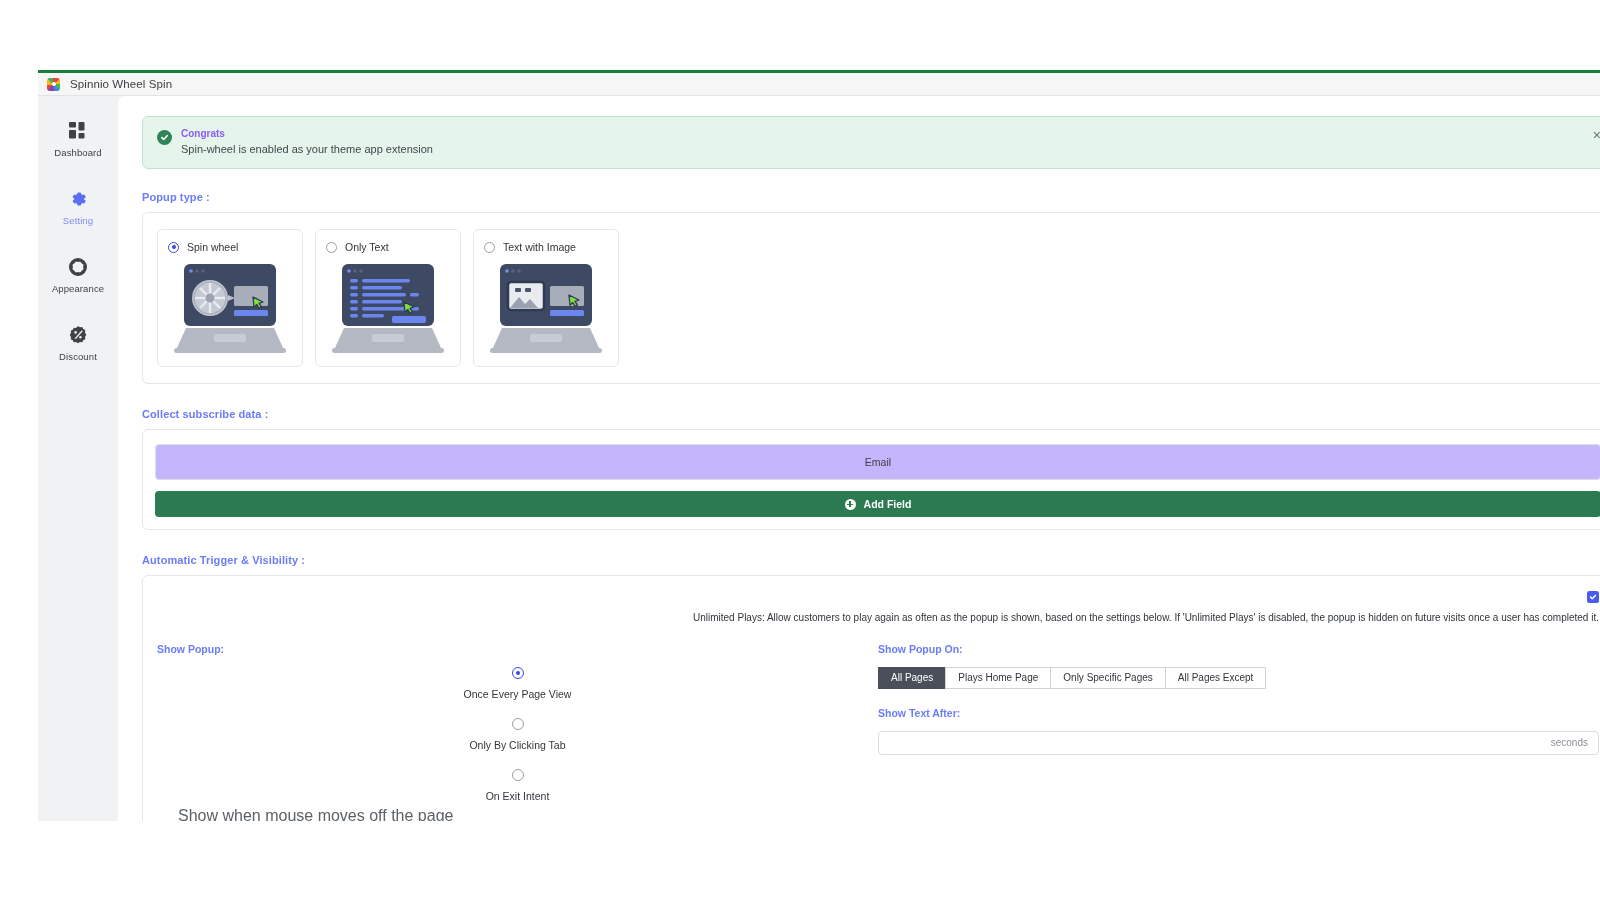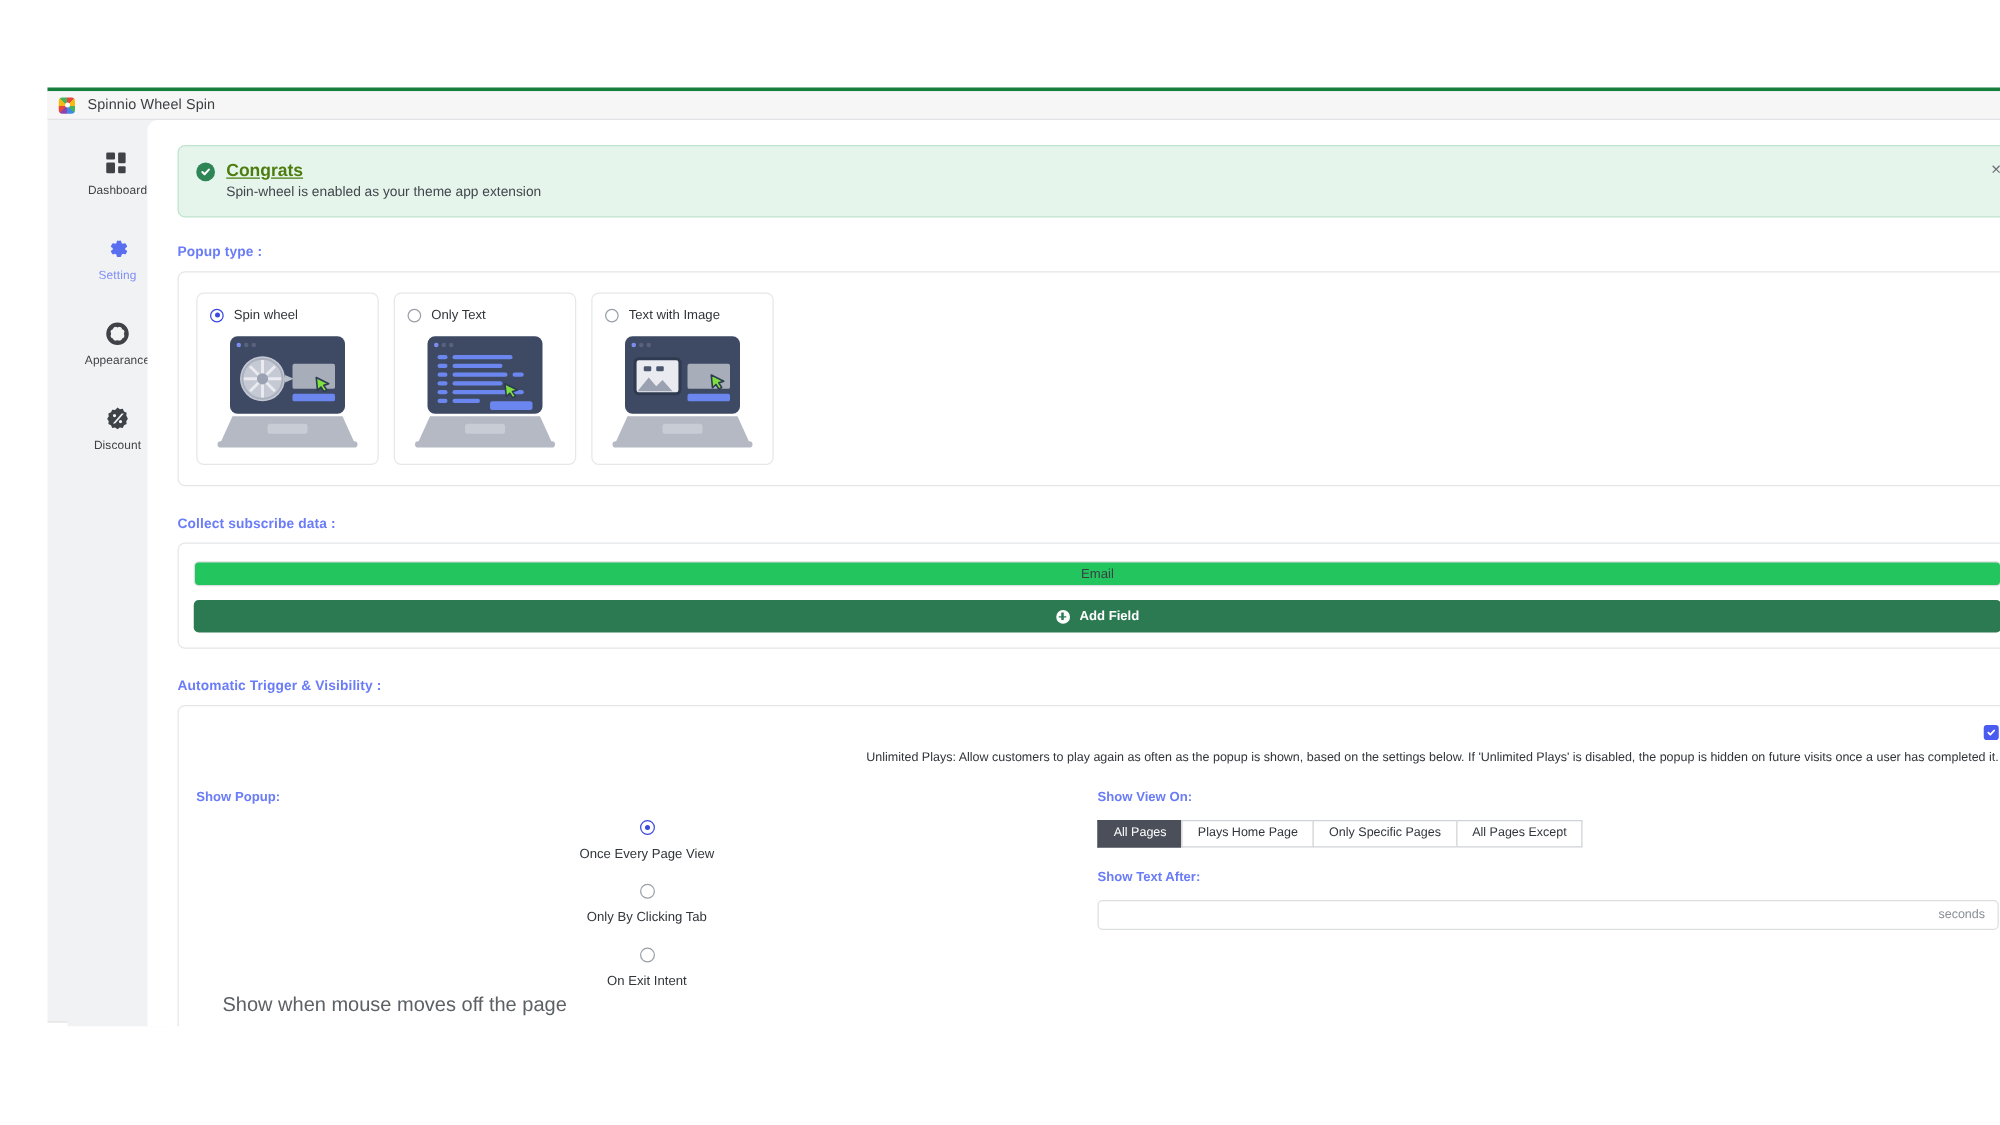--- a/index.html
+++ b/index.html
@@ -46,21 +46,21 @@
   .app-title {
     margin-left: 10px; font-size: 11.5px; color: #3c3f42; letter-spacing: .1px;
   }
   .pin-icon {
     position: absolute; right: 12px; top: 4px;
     width: 14px; height: 15px; color: #8b8f94;
   }
 
   
   .sidebar {
-    position: absolute; left: 16px; top: 23px;
+    position: absolute; left: 0; top: 23px;
     width: 80px; height: 725px;
     background: #f1f2f4;
     padding-top: 16px;
   }
   .nav-item {
     width: 80px; padding: 9px 0 8px;
     display: flex; flex-direction: column; align-items: center;
     cursor: pointer; margin-bottom: 14px;
   }
   .nav-icon { width: 20px; height: 20px; color: #3f4246; margin-bottom: 6px; }
@@ -83,21 +83,21 @@
     position: relative;
     background: #e6f5ec; border: 1px solid #bfe3cd; border-radius: 6px;
     padding: 11px 14px 13px 38px; margin-bottom: 22px;
   }
   .banner-check {
     position: absolute; left: 14px; top: 13px;
     width: 15px; height: 15px; border-radius: 50%; background: #2e8555;
     display: flex; align-items: center; justify-content: center;
   }
   .banner-check svg { width: 9px; height: 9px; color: #fff; }
-  .banner-title { font-size: 14px; font-weight: bold; color: #4d7c0f; margin-bottom: 4px; text-decoration: underline; }
+  .banner-title { font-size: 10px; font-weight: bold; color: #8b5cf6; margin-bottom: 4px; }
   .banner-text { font-size: 11px; color: #41474d; }
   .banner-close {
     position: absolute; right: 12px; top: 11px;
     font-size: 14px; color: #6d7175; cursor: pointer; line-height: 1;
   }
 
   
   .sec-label {
     font-size: 11px; font-weight: bold; color: #6a7cf7;
     margin-bottom: 9px; letter-spacing: .1px;
@@ -128,23 +128,23 @@
   
   .collect-card { padding: 14px 12px 12px; margin-bottom: 24px; }
   .chk-row { display: flex; align-items: center; gap: 8px; margin-bottom: 13px; }
   .checkbox {
     width: 12px; height: 12px; border-radius: 2.5px; background: #4a5bf0;
     display: flex; align-items: center; justify-content: center; flex: 0 0 auto;
   }
   .checkbox svg { width: 8px; height: 8px; color: #fff; }
   .chk-label { font-size: 10.5px; color: #31353a; }
   .field-box {
-    height: 20px; border: 1px solid #dcdee0; border-radius: 4px;
+    height: 36px; border: 1px solid #dcdee0; border-radius: 4px;
     display: flex; align-items: center; justify-content: center;
-    font-size: 10.5px; color: #3c4043; margin-bottom: 11px; background: #22c55e;
+    font-size: 10.5px; color: #3c4043; margin-bottom: 11px; background: #c4b5fd;
   }
   .add-field-btn {
     height: 26px; border-radius: 4px; background: #2c7a51; color: #fff;
     display: flex; align-items: center; justify-content: center; gap: 8px;
     font-size: 10.5px; font-weight: bold; cursor: pointer; border: none; width: 100%;
   }
   .plus-circle {
     width: 11px; height: 11px; border-radius: 50%; background: #fff;
     position: relative; flex: 0 0 auto;
   }
@@ -394,21 +394,21 @@
             </div>
 
             <div class="radio-row">
               <div class="radio"></div>
               <div class="radio-text">On Exit Intent</div>
             </div>
             <div class="radio-sub">Show when mouse moves off the page</div>
           </div>
 
           <div class="col-right">
-            <div class="sub-label">Show View On:</div>
+            <div class="sub-label">Show Popup On:</div>
             <div class="seg-group">
               <div class="seg active">All Pages</div>
               <div class="seg">Plays Home Page</div>
               <div class="seg">Only Specific Pages</div>
               <div class="seg">All Pages Except</div>
             </div>
             <div class="sub-label">Show Text After:</div>
             <div class="seconds-box">
               <span>seconds</span>
             </div>

